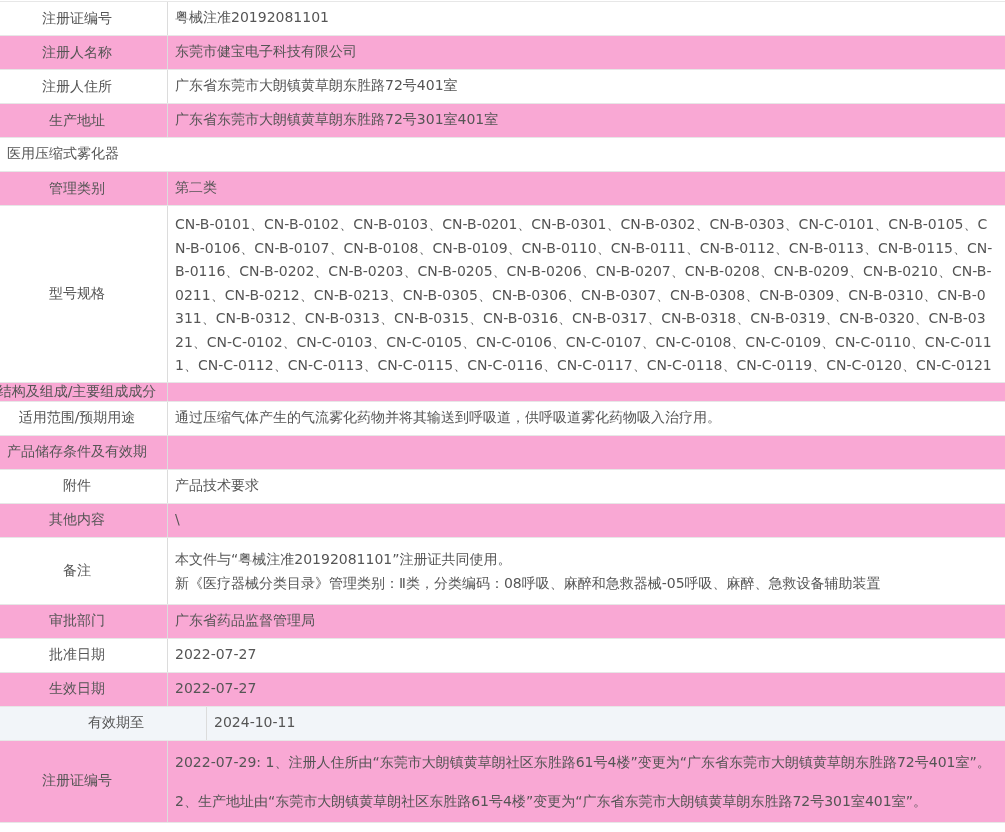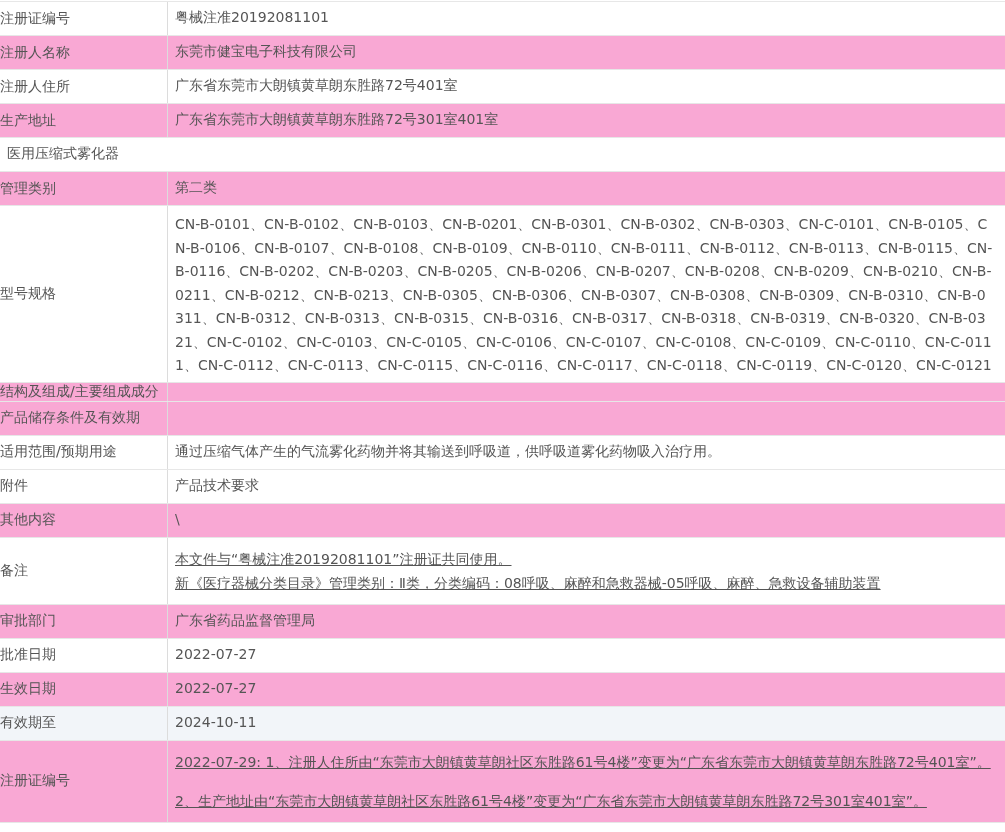--- a/index.html
+++ b/index.html
@@ -17,26 +17,26 @@
     margin-top: 1px;
     border-top: 1px solid #e7e7e7;
   }
   .row {
     display: flex;
     align-items: stretch;
     border-bottom: 1px solid #e7e7e7;
     background: #ffffff;
   }
   .row.alt  { background: #f9a8d4; }
-  .row.hl   { background: #f2f5f9; }
+  .row.hl   { background: #f2f5f9; padding-left: 39px; }
   .label-cell {
     flex: 0 0 168px;
     width: 168px;
     display: flex;
-    justify-content: flex-start;
+    justify-content: center;
     align-items: center;
     padding-right: 13px;
     border-right: 1px solid #dcdcdc;
     white-space: nowrap;
   }
   .value-cell {
     flex: 1 1 auto;
     display: flex;
     align-items: flex-start;
     min-height: 33px;
@@ -46,21 +46,20 @@
   }
   .row.tall .value-cell {
     padding-top: 7px;
     line-height: 23.5px;
   }
   .row.multi .value-cell {
     display: block;
     padding-top: 9px;
     padding-bottom: 9px;
     line-height: 24px;
-    text-decoration: underline;
   }
   .row.multi .value-cell p { margin: 0; }
   .row.change .value-cell p.first { margin-bottom: 15px; }
 </style>
 </head>
 <body>
 
 <div class="detail-table">
 
   <div class="row">
@@ -122,35 +121,35 @@
         <span>CN-B-0101、CN-B-0102、CN-B-0103、CN-B-0201、CN-B-0301、CN-B-0302、CN-B-0303、CN-C-0101、CN-B-0105、CN-B-0106、CN-B-0107、CN-B-0108、CN-B-0109、CN-B-0110、CN-B-0111、CN-B-0112、CN-B-0113、CN-B-0115、CN-B-0116、CN-B-0202、CN-B-0203、CN-B-0205、CN-B-0206、CN-B-0207、CN-B-0208、CN-B-0209、CN-B-0210、CN-B-0211、CN-B-0212、CN-B-0213、CN-B-0305、CN-B-0306、CN-B-0307、CN-B-0308、CN-B-0309、CN-B-0310、CN-B-0311、CN-B-0312、CN-B-0313、CN-B-0315、CN-B-0316、CN-B-0317、CN-B-0318、CN-B-0319、CN-B-0320、CN-B-0321、CN-C-0102、CN-C-0103、CN-C-0105、CN-C-0106、CN-C-0107、CN-C-0108、CN-C-0109、CN-C-0110、CN-C-0111、CN-C-0112、CN-C-0113、CN-C-0115、CN-C-0116、CN-C-0117、CN-C-0118、CN-C-0119、CN-C-0120、CN-C-0121</span>
       </div>
   </div>
 
   <div class="row alt">
     <div class="label-cell">
         <span>结构及组成/主要组成成分</span>
       </div>
   </div>
 
+  <div class="row">
+    <div class="label-cell">
+        <span>适用范围/预期用途</span>
+      </div>
+    <div class="value-cell">
+        <span>通过压缩气体产生的气流雾化药物并将其输送到呼吸道，供呼吸道雾化药物吸入治疗用。</span>
+      </div>
+  </div>
+
   <div class="row alt">
     <div class="label-cell">
         <span>产品储存条件及有效期</span>
       </div>
     <div class="value-cell">
         <span></span>
-      </div>
-  </div>
-
-  <div class="row">
-    <div class="label-cell">
-        <span>适用范围/预期用途</span>
-      </div>
-    <div class="value-cell">
-        <span>通过压缩气体产生的气流雾化药物并将其输送到呼吸道，供呼吸道雾化药物吸入治疗用。</span>
       </div>
   </div>
 
   <div class="row">
     <div class="label-cell">
         <span>附件</span>
       </div>
     <div class="value-cell">
         <span>产品技术要求</span>
       </div>

